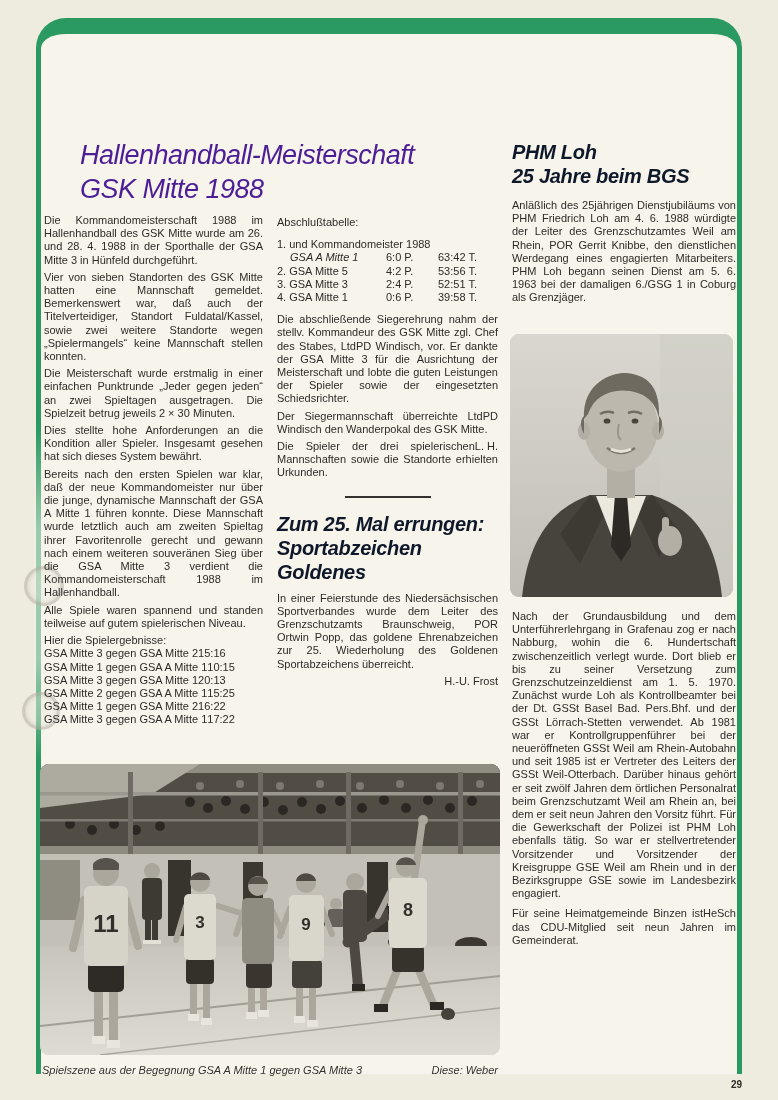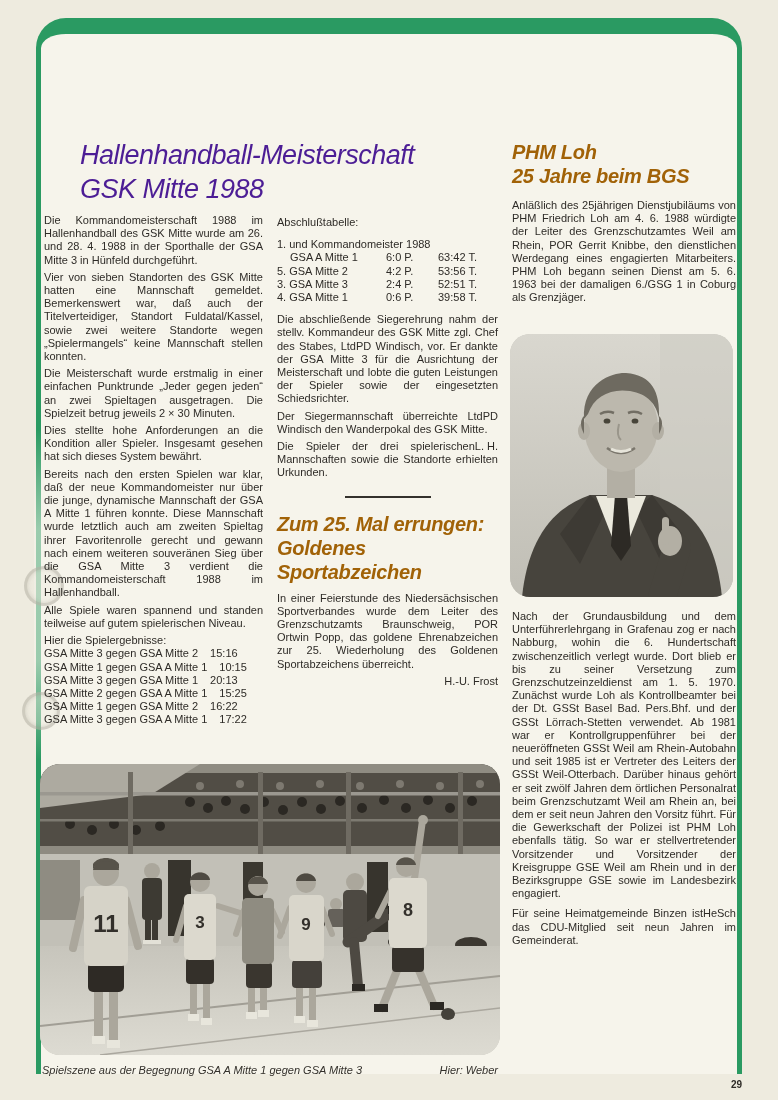--- a/index.html
+++ b/index.html
@@ -35,45 +35,45 @@
   .stain.s2{left:22px;top:692px;width:32px;height:32px;}
 
   h1,h2,p{margin:0;}
   .main-title{
     position:absolute;left:44px;top:138px;width:456px;
     font-size:27px;line-height:34px;font-weight:normal;font-style:italic;
     letter-spacing:-0.5px;color:#4c1d95;margin-left:36px;
   }
   .sub-title{
     font-size:20px;line-height:24px;font-weight:bold;font-style:italic;
-    color:#a16207;letter-spacing:-0.3px;
+    color:#0f172a;letter-spacing:-0.3px;
   }
   .col{position:absolute;font-size:11px;line-height:13.2px;}
   .col p{ text-align:justify; hyphens:auto; margin-bottom:4px; }
   .col-left{left:44px;top:214px;width:219px;}
   .col-mid{left:277px;top:216px;width:221px;}
   .col-right{left:512px;top:140px;width:224px;}
   .col-right .body-block{margin-top:6px;}
 
   
   .rrow{display:flex;justify-content:flex-start;}
-  .rrow .score{text-align:right;margin-left:12px;}
+  .rrow .score{text-align:right;}
   .trow{display:flex;}
   .t-team{flex:1;}
-  .t-team.champ{padding-left:13px;}
+  .t-team.champ{padding-left:13px;font-style:italic;}
   .t-pts{width:52px;}
   .t-goals{width:60px;}
   .table-block{margin-top:9px;margin-bottom:9px;}
   .sig{display:block;float:right;}
   .sig-line{text-align:right;margin-top:1px;}
   .divider{width:86px;border-top:2px solid #34312c;margin:16px auto 14px auto;}
   .mid-head{margin-bottom:8px;}
 
   .photo{
-    position:absolute;border-radius:20px;overflow:hidden;
+    position:absolute;border-radius:9px;overflow:hidden;
     background:#c9c7be;
   }
   .photo-portrait{left:510px;top:334px;width:223px;height:263px;}
   .photo-game{left:40px;top:764px;width:460px;height:291px;}
   .photo svg{display:block;}
 
   .caption-row{
     position:absolute;left:42px;top:1064px;width:456px;
     display:flex;justify-content:space-between;
     font-size:11px;font-style:italic;color:#33302b;
@@ -137,21 +137,21 @@
   <div class="col col-mid">
     <p style="text-align:left;">Abschlußtabelle:</p>
     <div class="table-block">
       <div>1. und Kommandomeister 1988</div>
       <div class="trow">
         <span class="t-team champ">GSA A Mitte 1</span>
         <span class="t-pts">6:0 P.</span>
         <span class="t-goals">63:42 T.</span>
       </div>
       <div class="trow">
-        <span class="t-team">5. GSA Mitte 2</span>
+        <span class="t-team">2. GSA Mitte 5</span>
         <span class="t-pts">4:2 P.</span>
         <span class="t-goals">53:56 T.</span>
       </div>
       <div class="trow">
         <span class="t-team">3. GSA Mitte 3</span>
         <span class="t-pts">2:4 P.</span>
         <span class="t-goals">52:51 T.</span>
       </div>
       <div class="trow">
         <span class="t-team">4. GSA Mitte 1</span>
@@ -160,22 +160,22 @@
       </div>
     </div>
     <p>Die abschließende Siegerehrung nahm der stellv. Kommandeur des GSK Mitte zgl. Chef des Stabes, LtdPD Windisch, vor. Er dankte der GSA Mitte 3 für die Ausrichtung der Meisterschaft und lobte die guten Leistungen der Spieler sowie der eingesetzten Schiedsrichter.</p>
     <p>Der Siegermannschaft überreichte LtdPD Windisch den Wanderpokal des GSK Mitte.</p>
     <p>
       <span class="sig">L. H.</span><span>Die Spieler der drei spielerischen Mannschaften sowie die Standorte erhielten Urkunden.</span>
     </p>
     <div class="divider"></div>
     <h2 class="sub-title mid-head">
       <span style="display:block">Zum 25. Mal errungen:</span>
+      <span style="display:block">Sportabzeichen</span>
       <span style="display:block">Goldenes</span>
-      <span style="display:block">Sportabzeichen</span>
     </h2>
     <p>In einer Feierstunde des Niedersächsischen Sportverbandes wurde dem Leiter des Grenzschutzamts Braunschweig, POR Ortwin Popp, das goldene Ehrenabzeichen zur 25. Wiederholung des Goldenen Sportabzeichens überreicht.</p>
     <div class="sig-line">H.-U. Frost</div>
   </div>
 
   <div class="col col-right">
     <h2 class="sub-title">
       <span style="display:block">PHM Loh</span>
       <span style="display:block">25 Jahre beim BGS</span>
     </h2>
@@ -392,18 +392,18 @@
         <circle cx="366" cy="103" r="10" fill="#aba79c"></circle>
         <path d="M356 101 C357 91 375 91 376 101" fill="#57534a"></path>
         <text x="368" y="152" text-anchor="middle" font-family="Liberation Sans, sans-serif" font-size="18" font-weight="bold" fill="#33302b">8</text>
       </g>
       <ellipse cx="408" cy="250" rx="7" ry="6" fill="#45423b"></ellipse>
     </svg>
   </div>
 
   <div class="caption-row">
     <span>Spielszene aus der Begegnung GSA A Mitte 1 gegen GSA Mitte 3</span>
-    <span>Hier: Weber</span>
+    <span>Diese: Weber</span>
   </div>
 
   <div class="page-num">29</div>
 
 </div>
 
 </body></html>

